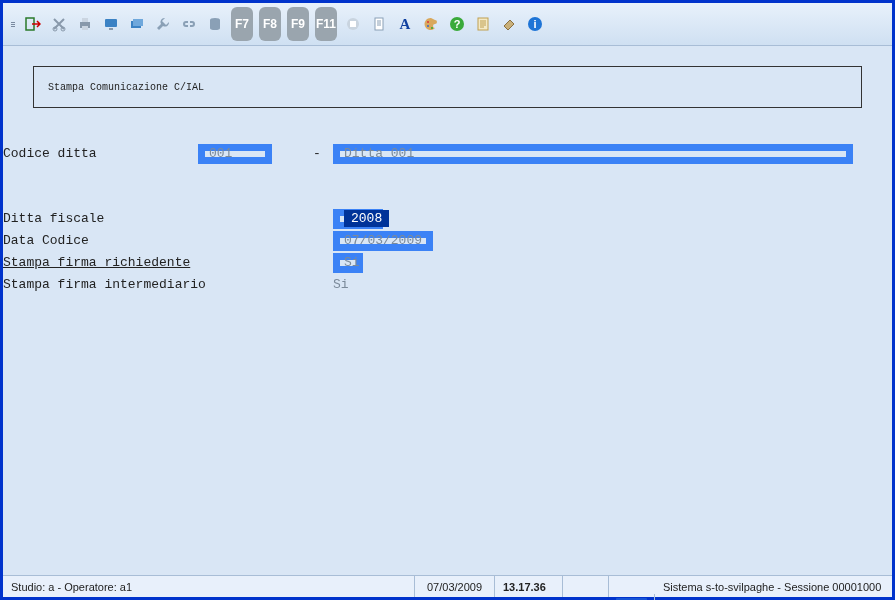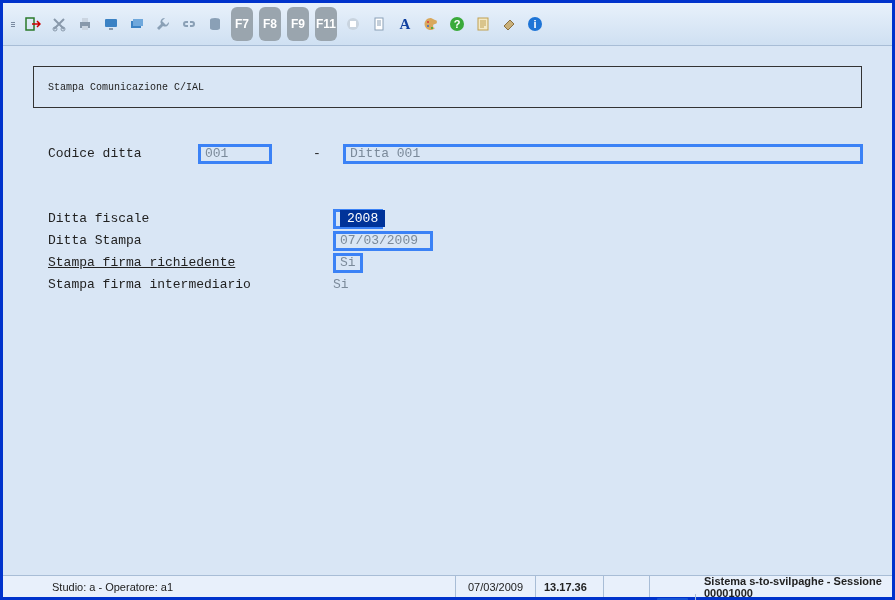--- a/index.html
+++ b/index.html
@@ -87,21 +87,21 @@
   }
   .form-row {
     position: absolute;
     display: flex;
     align-items: center;
     font-family: "Courier New", monospace;
     font-size: 13px;
     color: #222;
   }
   .field {
-    border: 3px solid #3b82f6;
+    border: 7px solid #3b82f6;
     background: #d9e6f5;
     height: 20px;
     font-family: "Courier New", monospace;
     font-size: 13px;
     color: #7b8a9a;
     padding: 0 4px;
     display:flex; align-items:center;
   }
   .field.selected {
     background: #d9e6f5;
@@ -126,21 +126,21 @@
     display:flex; align-items:center;
     padding: 0 8px;
   }
   .sel-badge {
     background: #1654d6;
     color: #fff;
     font-size: 10px;
     padding: 1px 6px;
     border-radius: 1px;
   }
-  .label-col { width: 290px; padding-left: 45px; }
+  .label-col { width: 290px; }
 </style>
 </head>
 <body>
 
 <div class="window">
 
 
   <div class="toolbar">
     <div class="grip">
         <span></span>
@@ -252,58 +252,58 @@
 
     <div class="title-box">Stampa Comunicazione C/IAL</div>
 
     <div class="form-row" style="top:100px; left:0; right:30px;">
       <div class="label-col">Codice ditta</div>
       <div style="position:absolute; left:195px;">
         <div class="field" style="width:74px;">001</div>
       </div>
       <div style="position:absolute; left:310px;">-</div>
       <div style="position:absolute; left:330px; right:30px;">
-        <div class="field" style="width:520px;margin-left:10px;">Ditta 001</div>
+        <div class="field" style="width:520px;">Ditta 001</div>
       </div>
     </div>
 
     <div class="form-row" style="top:165px; left:0;">
       <div class="label-col">Ditta fiscale</div>
       <div style="position:absolute; left:330px;">
         <div class="field selected" style="width:50px;">
           <span class="sel">2008</span>
         </div>
       </div>
     </div>
 
     <div class="form-row" style="top:187px; left:0;">
-      <div class="label-col">Ditta Stampa</div>
+      <div class="label-col">Data Codice</div>
       <div style="position:absolute; left:330px;">
         <div class="field" style="width:100px;">07/03/2009</div>
       </div>
     </div>
 
     <div class="form-row" style="top:209px; left:0;text-decoration:underline;">
       <div class="label-col">Stampa firma richiedente</div>
       <div style="position:absolute; left:330px;">
         <div class="field" style="width:30px;">Si</div>
       </div>
     </div>
 
     <div class="form-row" style="top:231px; left:0;">
       <div class="label-col">Stampa firma intermediario</div>
       <div style="position:absolute; left:330px; color:#7b8a9a;">Si</div>
     </div>
 
   </div>
 
   <div class="statusbar">
-    <div class="status-cell" style="width:412px;margin-left:41px;">Studio: a - Operatore: a1</div>
+    <div class="status-cell" style="width:412px;">Studio: a - Operatore: a1</div>
     <div class="status-cell" style="width:80px; justify-content:center;">07/03/2009</div>
     <div class="status-cell" style="width:68px;font-weight:bold;">13.17.36</div>
     <div class="status-cell" style="width:46px;"></div>
     <div class="status-cell" style="width:46px; justify-content:center;margin-top:36px;">
       <span class="sel-badge">SEL</span>
     </div>
-    <div class="status-cell" style="flex:1; border-right:none;font-weight:bold;">Sistema s-to-svilpaghe - Sessione 00001000</div>
+    <div class="status-cell" style="flex:1; border-right:none;">Sistema s-to-svilpaghe - Sessione 00001000</div>
   </div>
 
 </div>
 
 </body></html>

